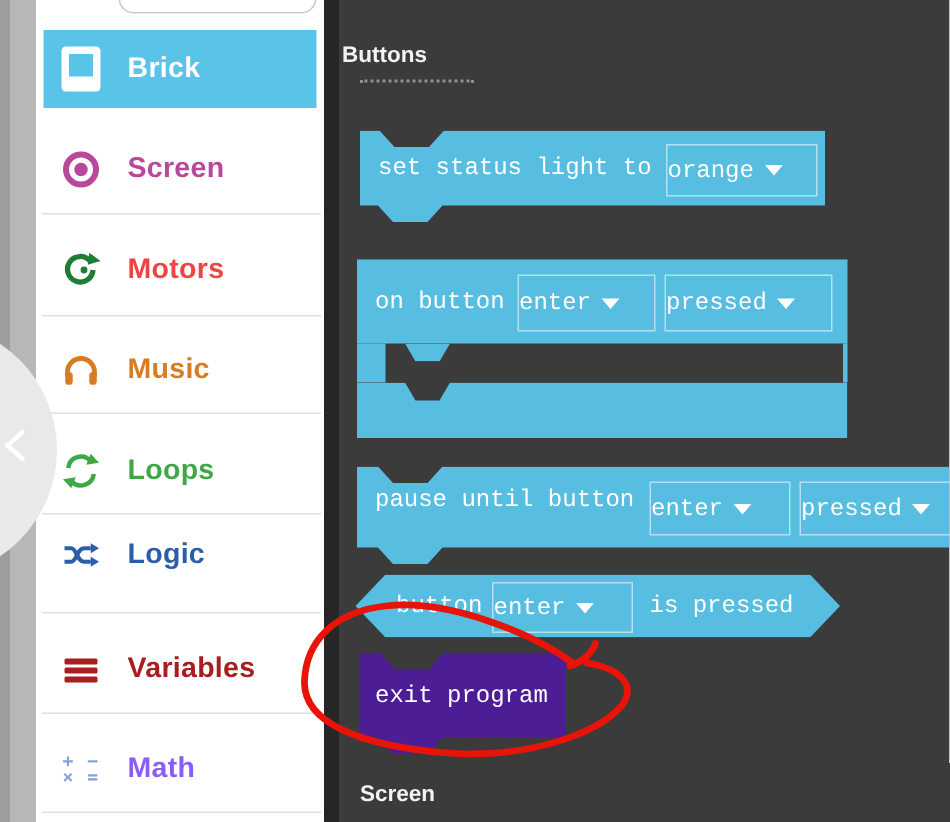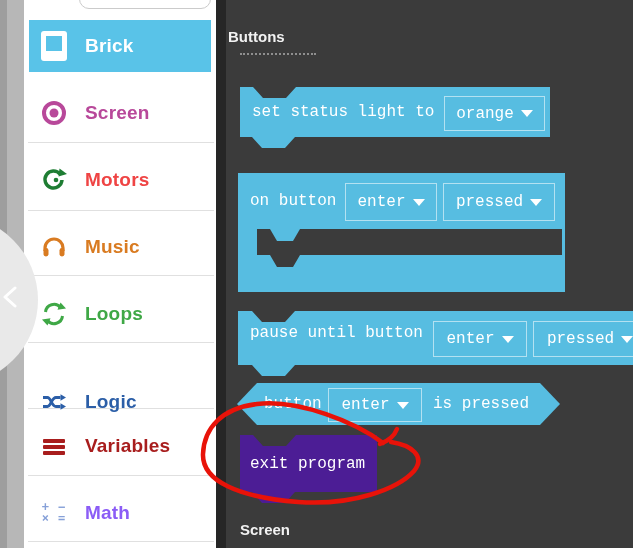--- a/index.html
+++ b/index.html
@@ -29,21 +29,21 @@
   
   .edge{position:absolute;left:216px;top:0;width:10px;height:548px;background:#262626;}
   .flyout{position:absolute;left:226px;top:0;width:407px;height:548px;}
   .fh{position:absolute;color:#f2f2f2;font-weight:700;font-size:15px;z-index:4;}
   .dots{position:absolute;left:240px;top:53px;width:76px;height:0;border-bottom:2px dotted #8f8f8f;z-index:4;}
 
   .block,.bpiece{position:absolute;}
   .block{font-family:Liberation Mono, monospace;font-size:16px;color:#fff;z-index:4;}
   .lbl{position:absolute;display:flex;align-items:center;white-space:nowrap;}
   .dd{position:absolute;border:1px solid rgba(255,255,255,.55);display:flex;align-items:center;
-      justify-content:center;gap:7px;color:#fff;white-space:nowrap;}
+      gap:7px;color:#fff;white-space:nowrap;}
   .caret{width:0;height:0;border-left:6px solid transparent;border-right:6px solid transparent;
          border-top:7px solid #fff;flex:none;}
 
   .b1{left:240px;top:87px;width:310px;height:61px;
       clip-path:polygon(0 0,13px 0,23px 11px,46px 11px,56px 0,310px 0,310px 50px,55px 50px,45px 61px,22px 61px,12px 50px,0 50px);}
   .b1 .lbl{left:12px;top:0;height:50px;}
   .b1 .dd{left:204px;top:9px;width:99px;height:33px;}
 
   .b2{left:238px;top:173px;width:327px;height:142px;}
   .b2top{left:0;top:0;width:327px;height:56px;}
@@ -135,21 +135,21 @@
       <svg width="28" height="28" viewBox="0 0 28 28" style="color: rgb(63, 168, 70);">
         <path d="M5.5,12 A8.5,8.5 0 0 1 20.5,7.5" fill="none" stroke="currentColor" stroke-width="3"></path>
         <polygon points="20.5,2.5 26,8.5 17.5,9.8" fill="currentColor"></polygon>
         <path d="M22.5,16 A8.5,8.5 0 0 1 7.5,20.5" fill="none" stroke="currentColor" stroke-width="3"></path>
         <polygon points="7.5,25.5 2,19.5 10.5,18.2" fill="currentColor"></polygon>
       </svg>
     </span>
     <span class="lab" style="color: rgb(63, 168, 70);">Loops</span>
   </div>
 
-  <div class="cat" style="top:376px">
+  <div class="cat" style="top:344px">
     <span class="ic">
       <svg width="28" height="28" viewBox="0 0 28 28" style="color: rgb(43, 94, 167);">
         <path d="M3,9.5 h4.5 C11,9.5 11.5,18.5 16,18.5 h4.5" fill="none" stroke="currentColor" stroke-width="2.8"></path>
         <path d="M3,18.5 h4.5 C11,18.5 11.5,9.5 16,9.5 h4.5" fill="none" stroke="currentColor" stroke-width="2.8"></path>
         <polygon points="20.5,6.2 26,9.5 20.5,12.8" fill="currentColor"></polygon>
         <polygon points="20.5,15.2 26,18.5 20.5,21.8" fill="currentColor"></polygon>
       </svg>
     </span>
     <span class="lab" style="color: rgb(43, 94, 167);">Logic</span>
   </div>

